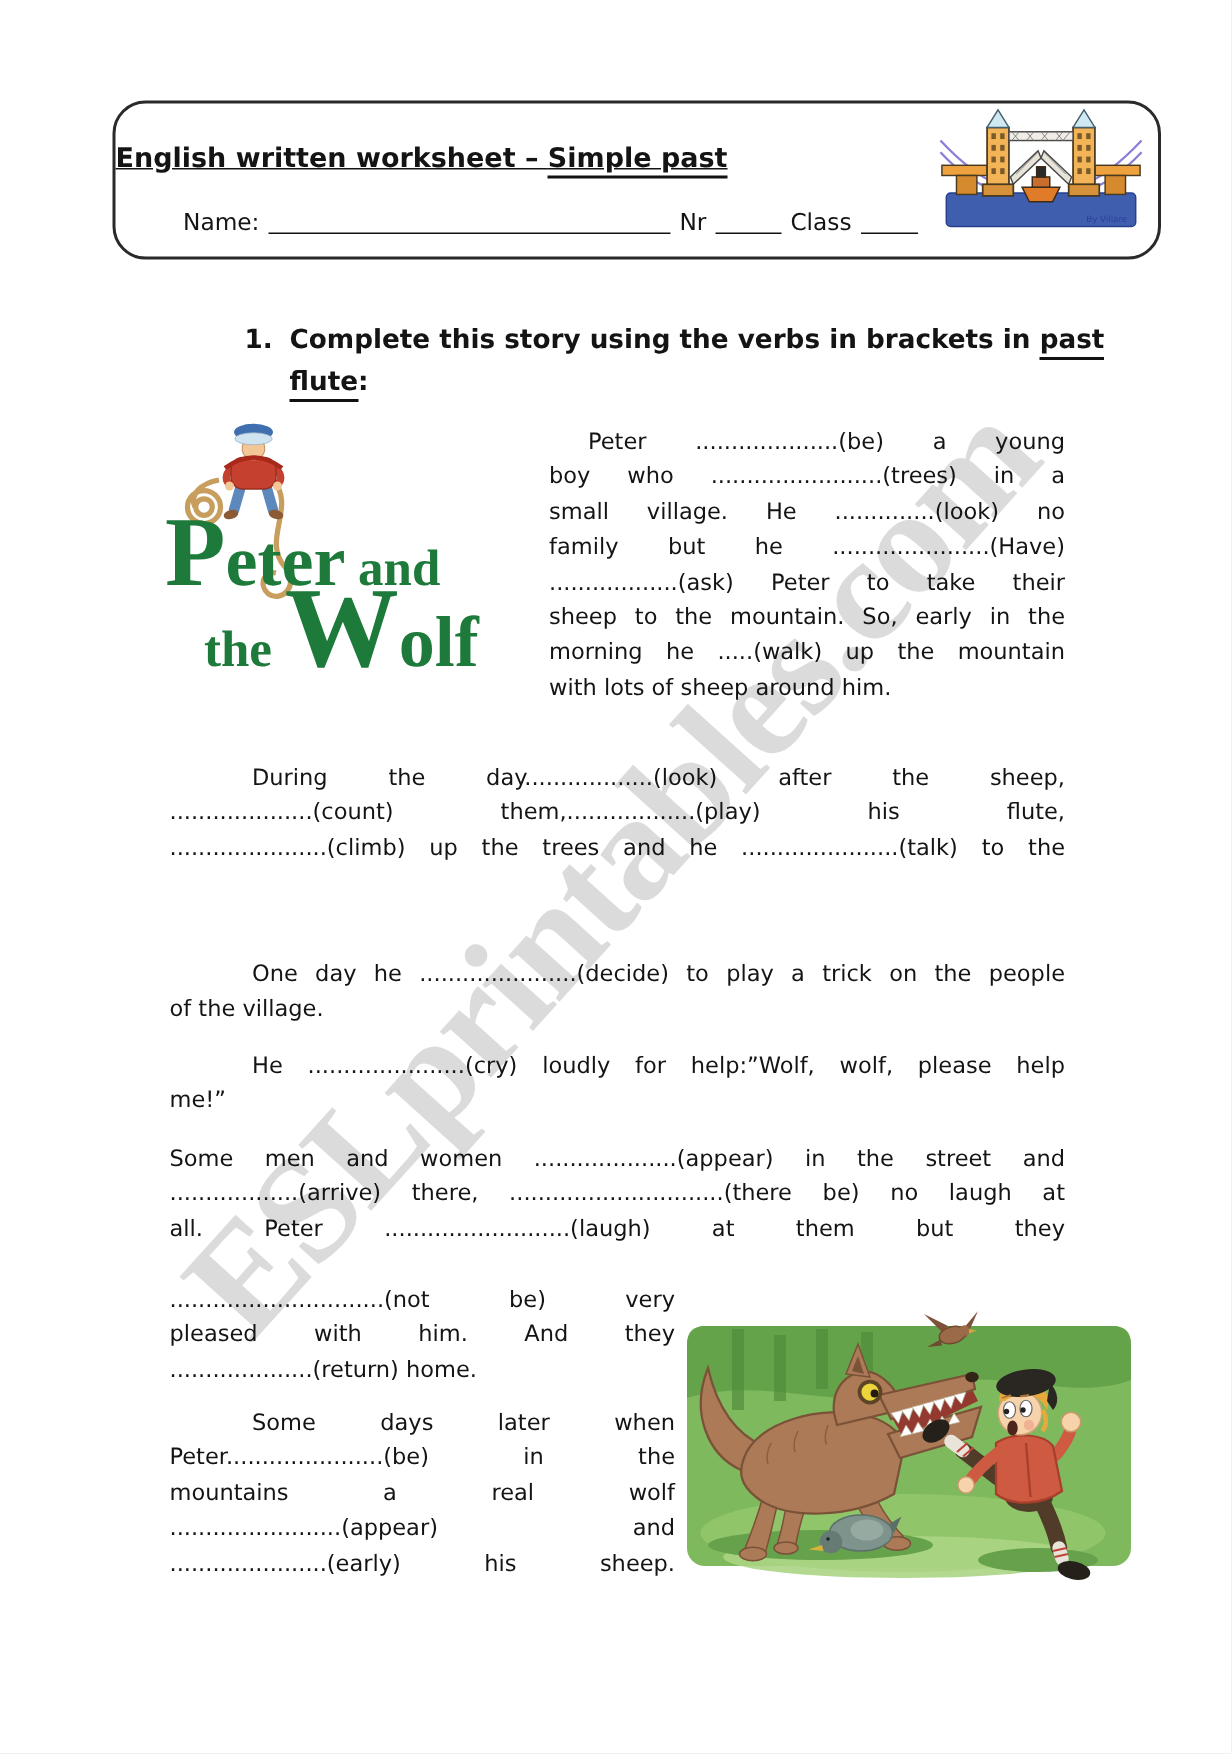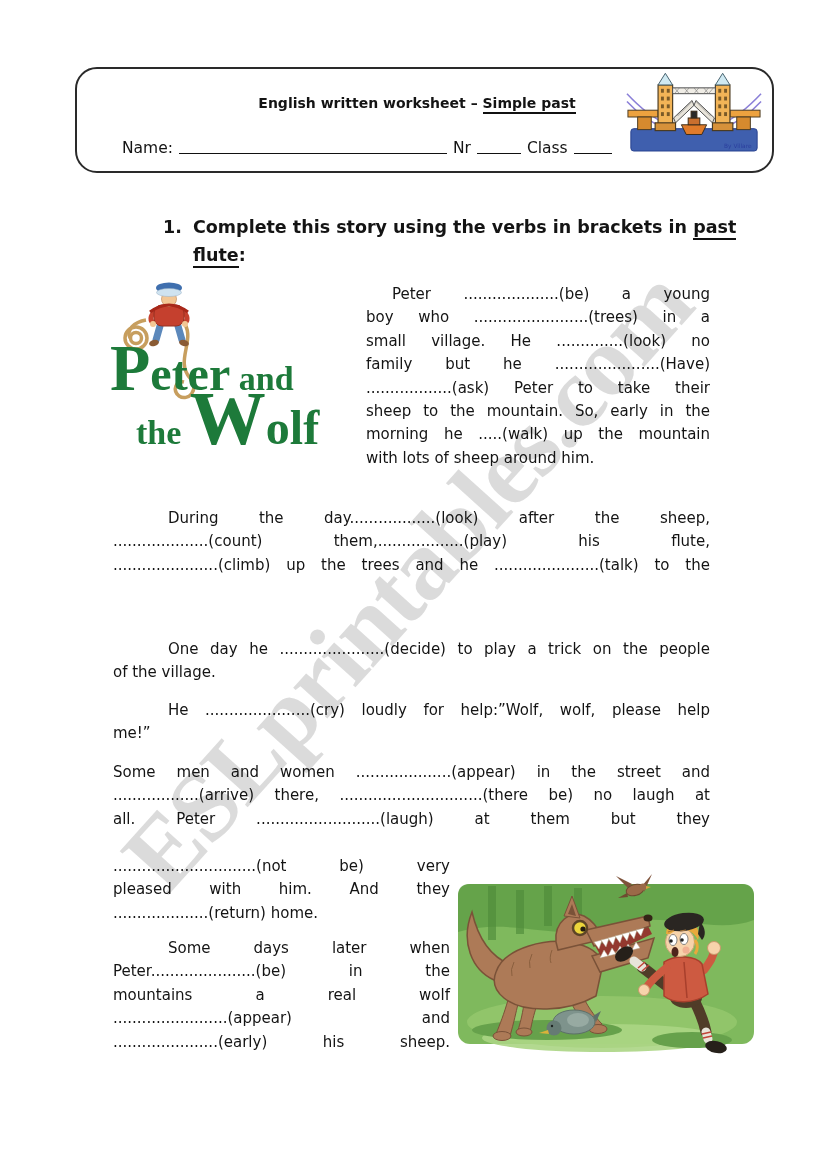--- a/index.html
+++ b/index.html
@@ -6,24 +6,24 @@
   .page{position:relative;width:821px;height:1169px;background:#ffffff;margin:0 auto;
         overflow:hidden;font-family:"DejaVu Sans",sans-serif;color:#141414;}
   .watermark{position:absolute;left:407px;top:580px;transform:translate(-50%,-50%) rotate(-48deg);
         font-family:"Liberation Serif",serif;font-weight:bold;font-size:100px;white-space:nowrap;
         color:#b9b9b9;opacity:.5;z-index:1;letter-spacing:-2px;}
   .content{position:absolute;inset:0;z-index:2;}
 
   
   .header-box{position:absolute;left:75px;top:67px;width:695px;height:102px;
         border:2px solid #2a2a2a;border-radius:22px;}
-  .title{position:absolute;left:0;top:26px;width:680px;text-align:center;
-        font-size:14px;font-weight:bold;}
+  .title{position:absolute;left:0;top:26px;width:680px;text-align:left;
+        font-size:18px;font-weight:bold;text-decoration:underline;}
   .u2{border-bottom:2px solid #111;padding-bottom:1px;}
-  .name-row{position:absolute;left:45px;top:70px;display:flex;align-items:flex-start;
+  .name-row{position:absolute;left:45px;top:70px;display:flex;align-items:center;
         font-size:15.5px;gap:6px;}
   .blank-line{display:inline-block;border-bottom:1.6px solid #111;height:14px;}
   .bridge{position:absolute;right:10px;top:3px;width:136px;height:90px;}
 
   
   .instruction{position:absolute;left:163px;top:214px;display:flex;
         font-size:17.5px;font-weight:bold;line-height:27.5px;}
   .instr-num{width:30px;flex:0 0 30px;}
 
   

